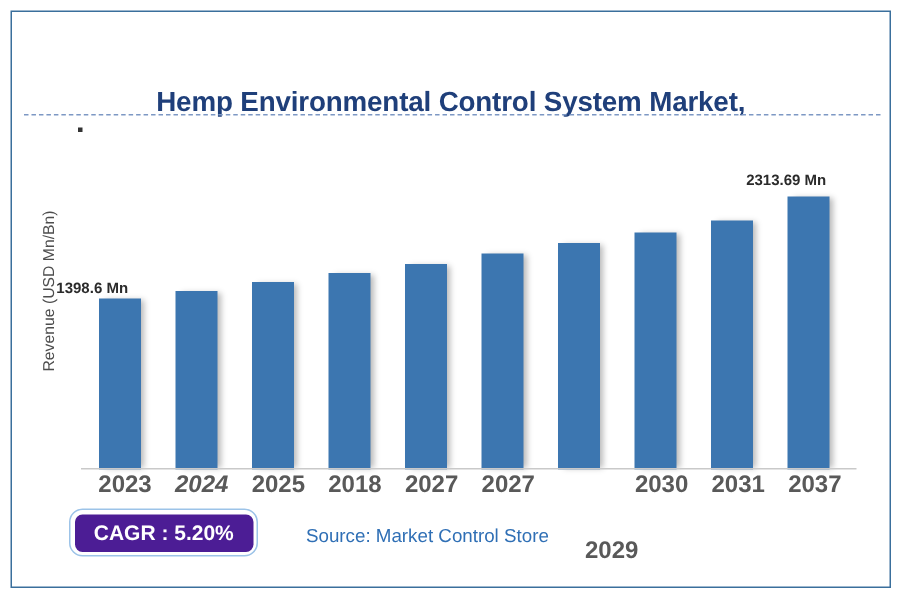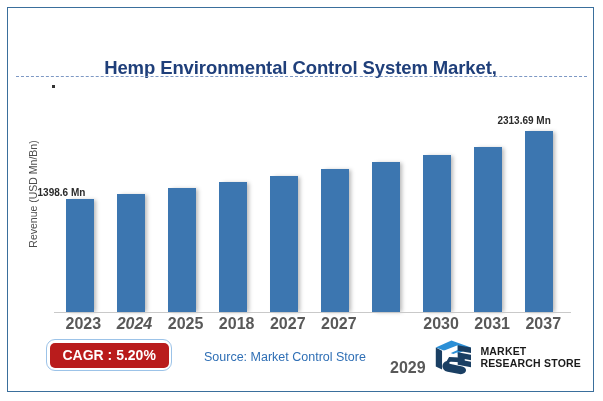--- a/index.html
+++ b/index.html
@@ -89,21 +89,21 @@
     position:absolute;left:0;bottom:0;width:587px;height:58px;
   }
   #cagr-wrap{
     position:absolute;left:38px;top:6px;
     padding:2.5px;
     border:1.5px solid #9cc3e8;
     border-radius:9px;
     background:#ffffff;
   }
   #cagr-badge{
-    background:#b91c1c;
+    background:#4c1d95;
     color:#ffffff;
     font-size:14px;font-weight:bold;
     padding:4px 13px 5px 13px;
     border-radius:5px;
     white-space:nowrap;
   }
   #source{
     position:absolute;left:196px;top:17px;
     font-size:12.5px;color:#2f6fb5;
     white-space:nowrap;
@@ -178,32 +178,15 @@
         <div class="xtick" style="left: 420.35px;">2031</div>
         <div class="xtick" style="left: 471.45px;">2037</div>
       </div>
   </div>
 
   <div id="footer">
     <div id="cagr-wrap">
       <div id="cagr-badge">CAGR : 5.20%</div>
     </div>
     <div id="source">Source: Market Control Store</div>
-    <div id="logo">
-      <svg id="logo-mark" viewBox="0 0 100 92">
-        <polygon points="6,22 46,4 96,22 56,40" fill="#2b8fd6"></polygon>
-        <polygon points="6,22 6,70 22,78 22,30" fill="#1a3f63"></polygon>
-        <polygon points="26,30 26,44 62,28 62,16" fill="#ffffff"></polygon>
-        <polygon points="26,48 26,62 62,46 62,34" fill="#ffffff"></polygon>
-        <polygon points="26,66 26,80 62,64 62,52" fill="#ffffff"></polygon>
-        <path d="M62,16 L96,22 L96,36 L62,30 Z" fill="#1a3f63"></path>
-        <path d="M62,34 L96,40 L96,54 L62,48 Z" fill="#1a3f63"></path>
-        <path d="M62,52 L96,58 L96,72 L62,66 Z" fill="#1a3f63"></path>
-        <path d="M34,56 C20,60 18,78 36,84 L70,90 C86,88 88,74 74,70 L44,64 C38,62 40,58 46,58 L80,60 L80,48 L40,46 Z" fill="#1a3f63"></path>
-      </svg>
-      <div id="logo-text">
-        <div>MARKET</div>
-        <div>RESEARCH STORE</div>
-      </div>
-    </div>
   </div>
 
 </div>
 
 </body></html>

